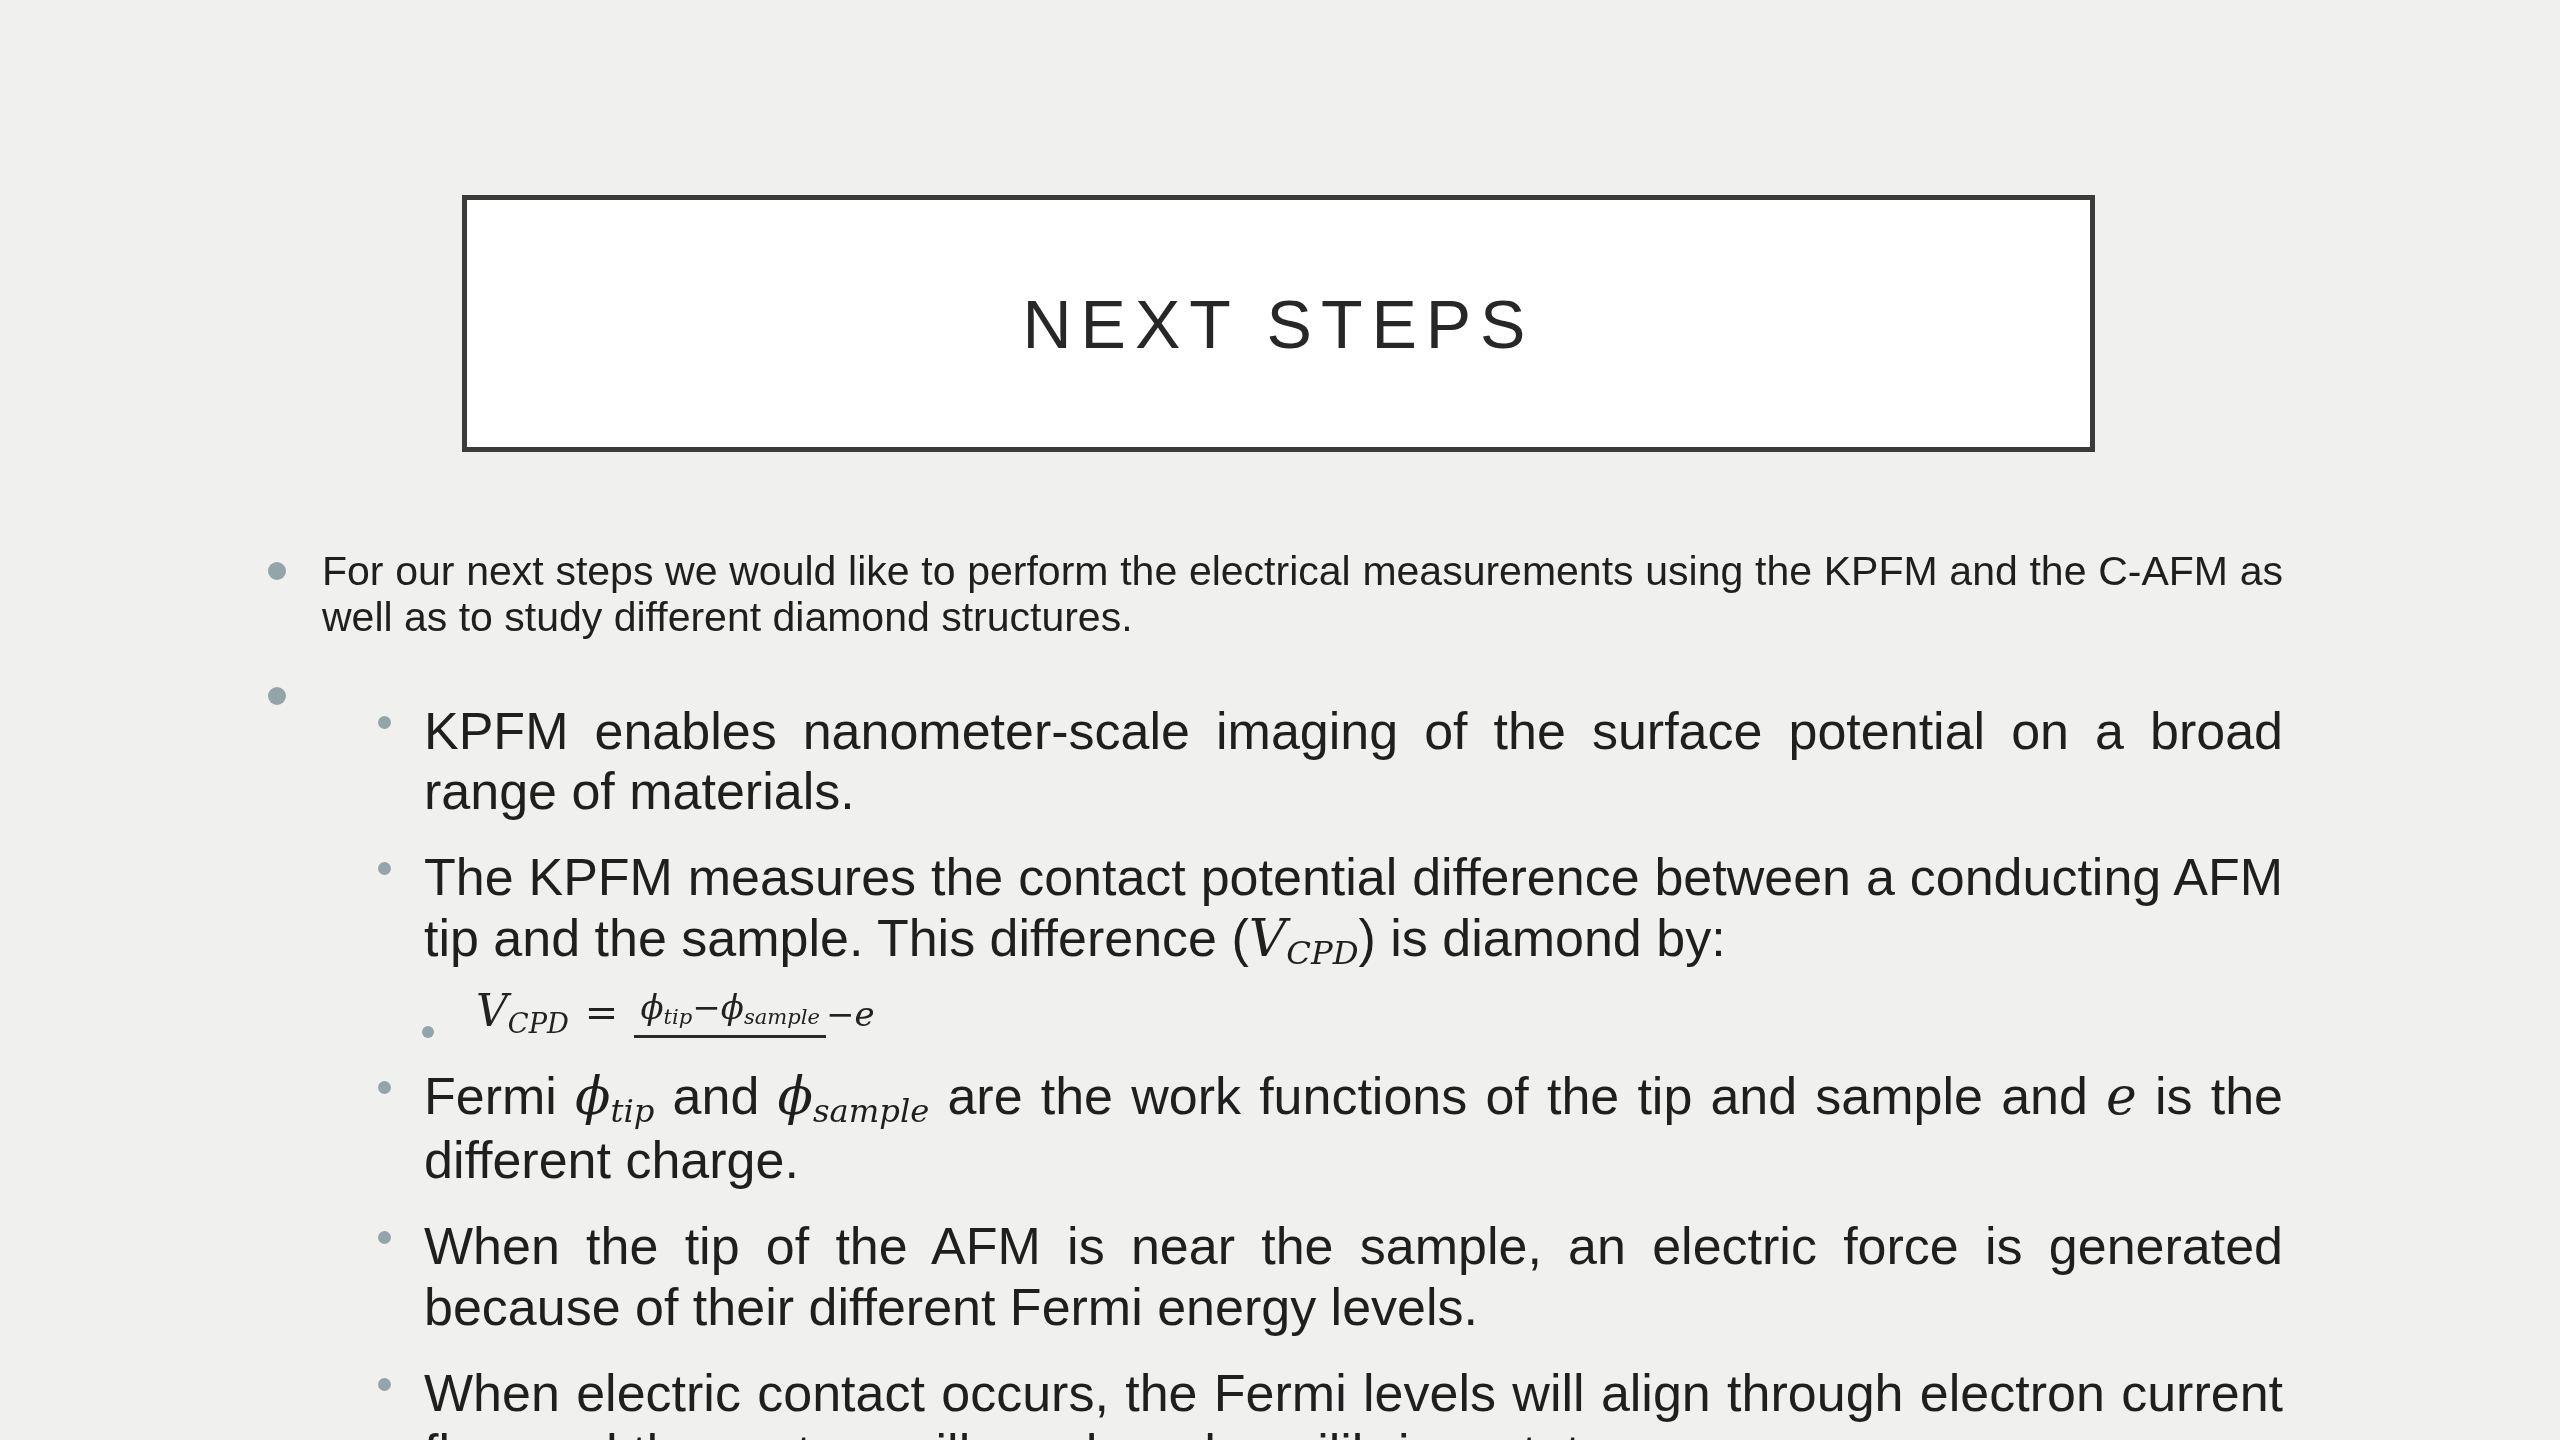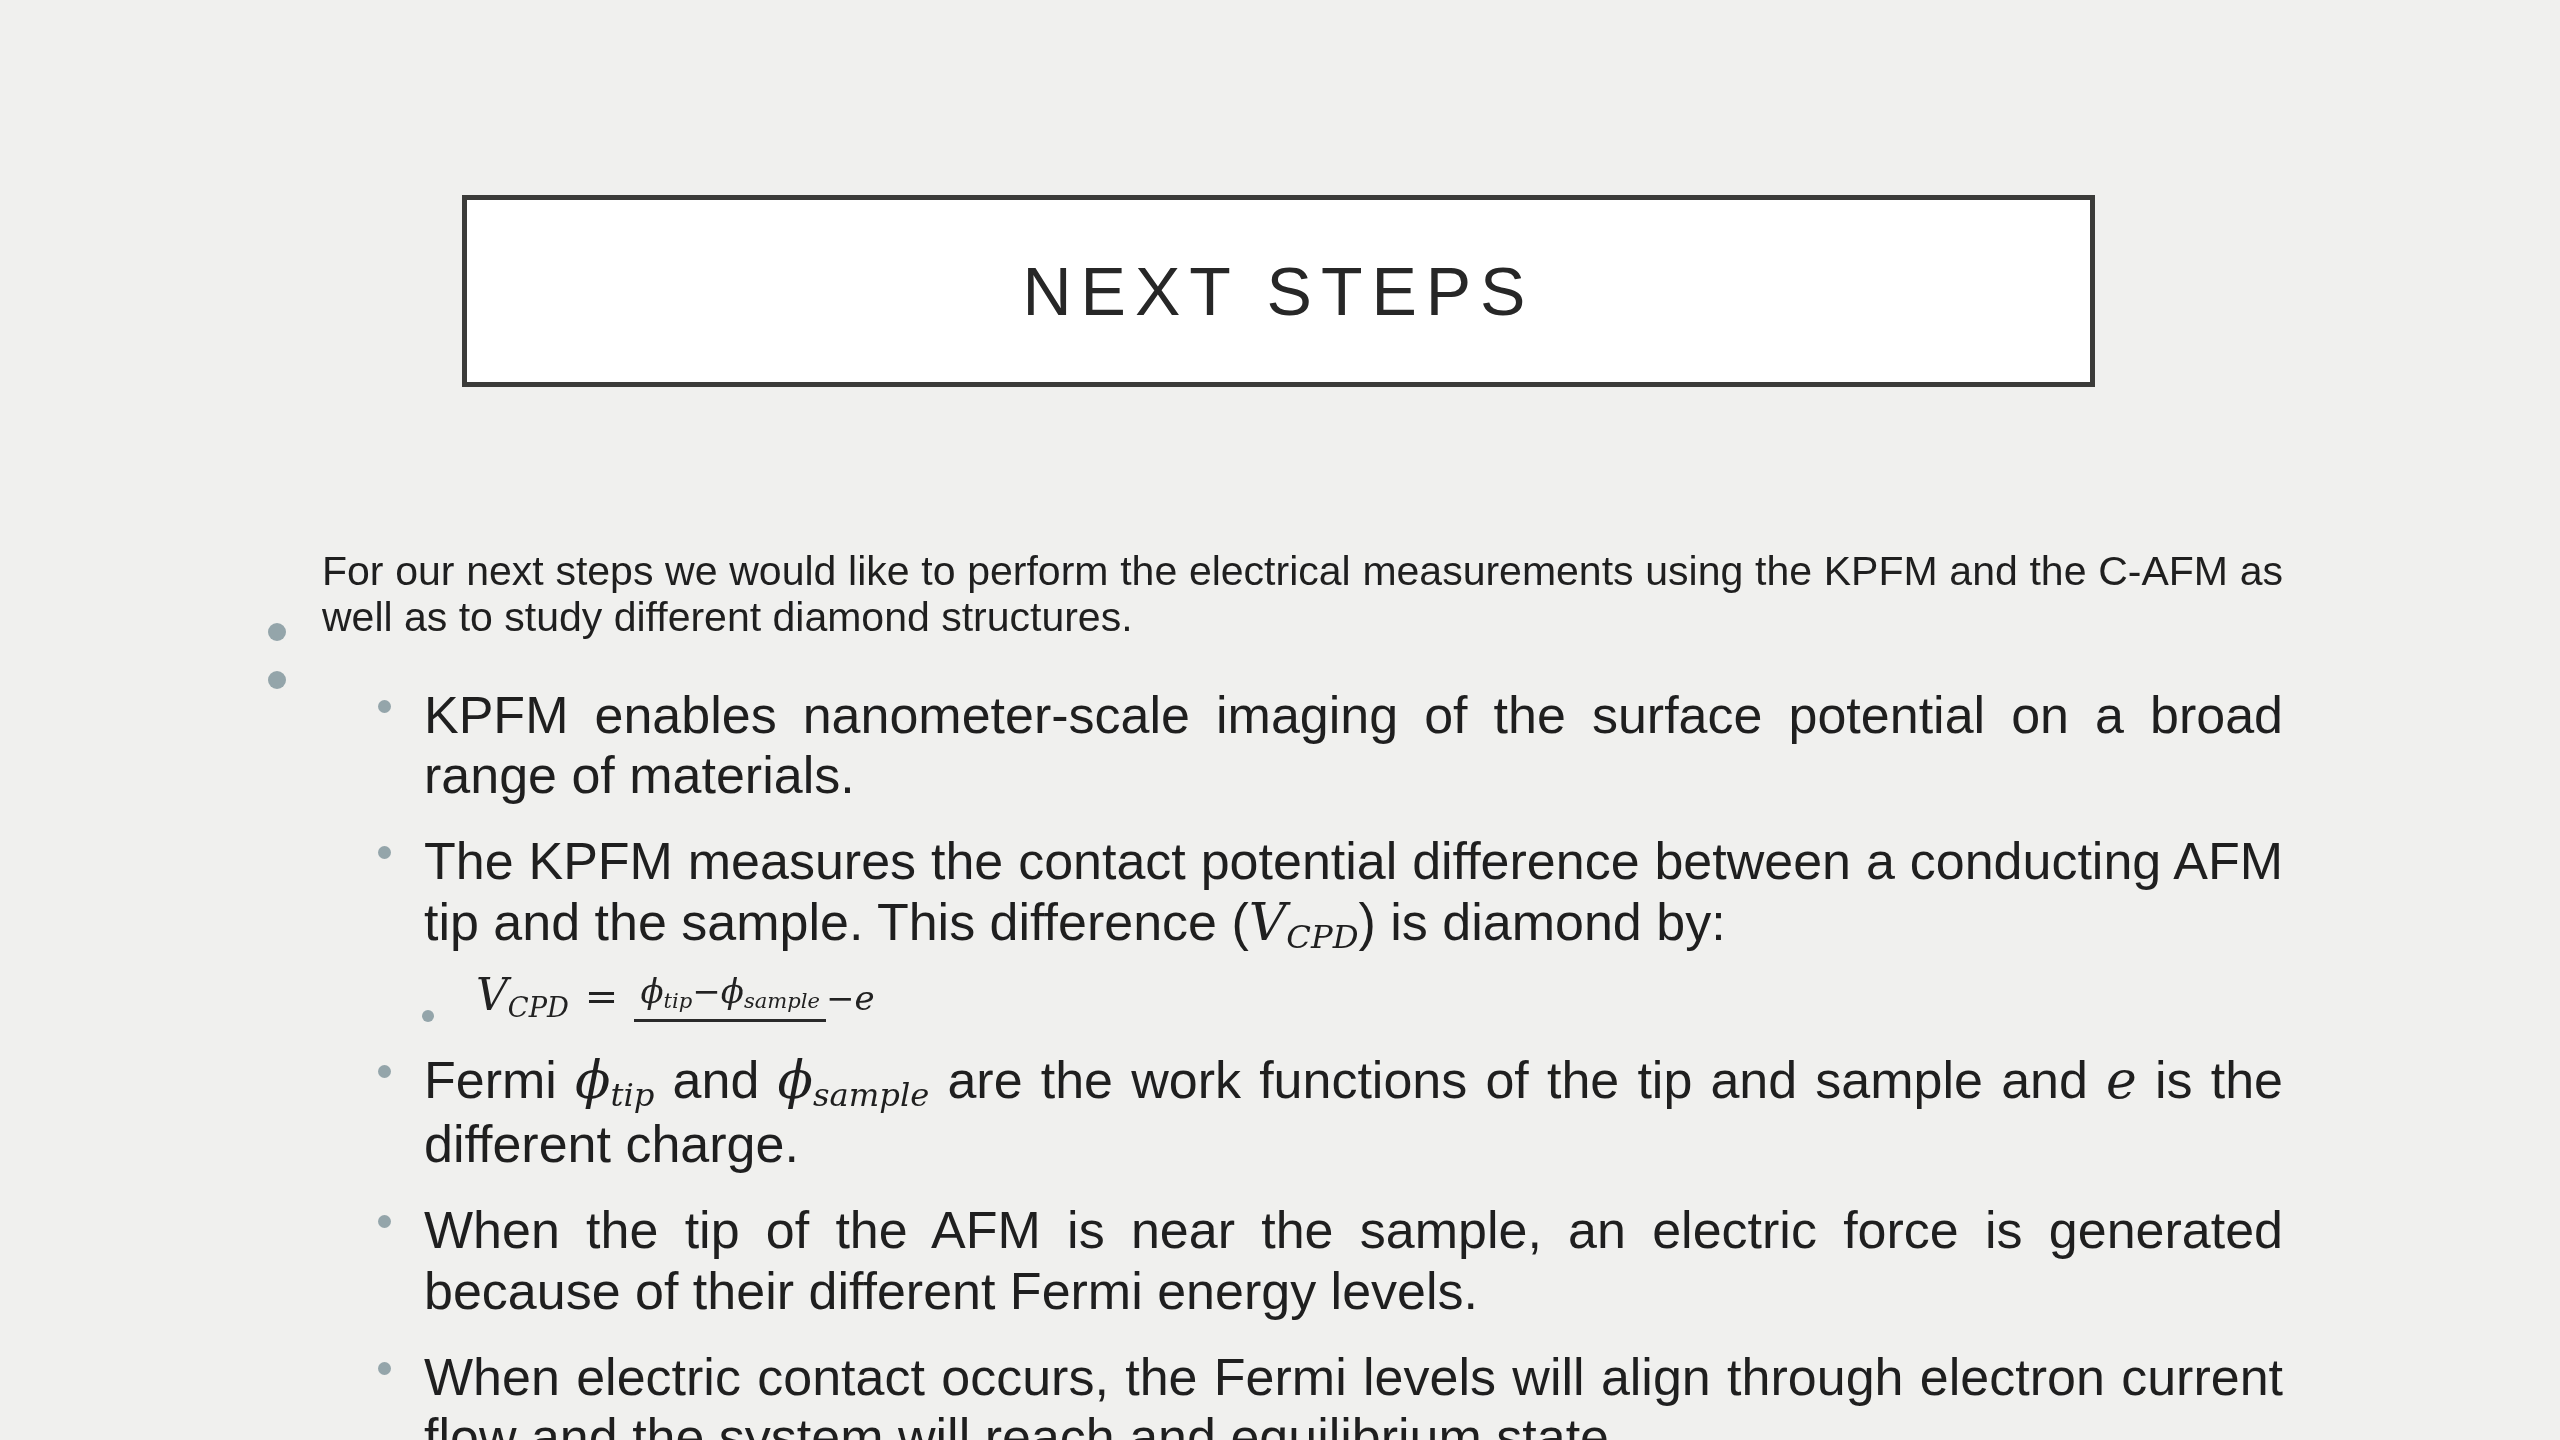--- a/index.html
+++ b/index.html
@@ -12,21 +12,21 @@
   .slide {
     position:relative;
     width:2560px; height:1440px;
     color:#1f1f1f;
   }
 
   
   .title-box {
     position:absolute;
     left:462px; top:195px;
-    width:1633px; height:192px;
+    width:1633px; height:257px;
     background:#ffffff;
     border:5px solid #3b3b39;
     display:flex; align-items:center; justify-content:center;
   }
   .title-text {
     font-size:68px;
     font-weight:400;
     letter-spacing:9px;
     color:#272727;
     white-space:nowrap;
@@ -53,21 +53,21 @@
     font-size:41px;
     line-height:1.13;
     text-align:justify;
   }
   .t-l2 {
     flex:1;
     font-size:52px;
     line-height:1.16;
     text-align:justify;
   }
-  .row-b1 { margin-bottom:16px;align-items:flex-end; }
+  .row-b1 { margin-bottom:32px; }
 
   .sublist { margin:28px 0 0 56px; }
   .sublist .row { margin-bottom:26px; }
   .sublist .row-tight { margin-bottom:14px; }
 
   .row-formula { margin:0 0 14px 44px; }
 
   
   .mathvar {
     font-family:"DejaVu Serif", serif;

